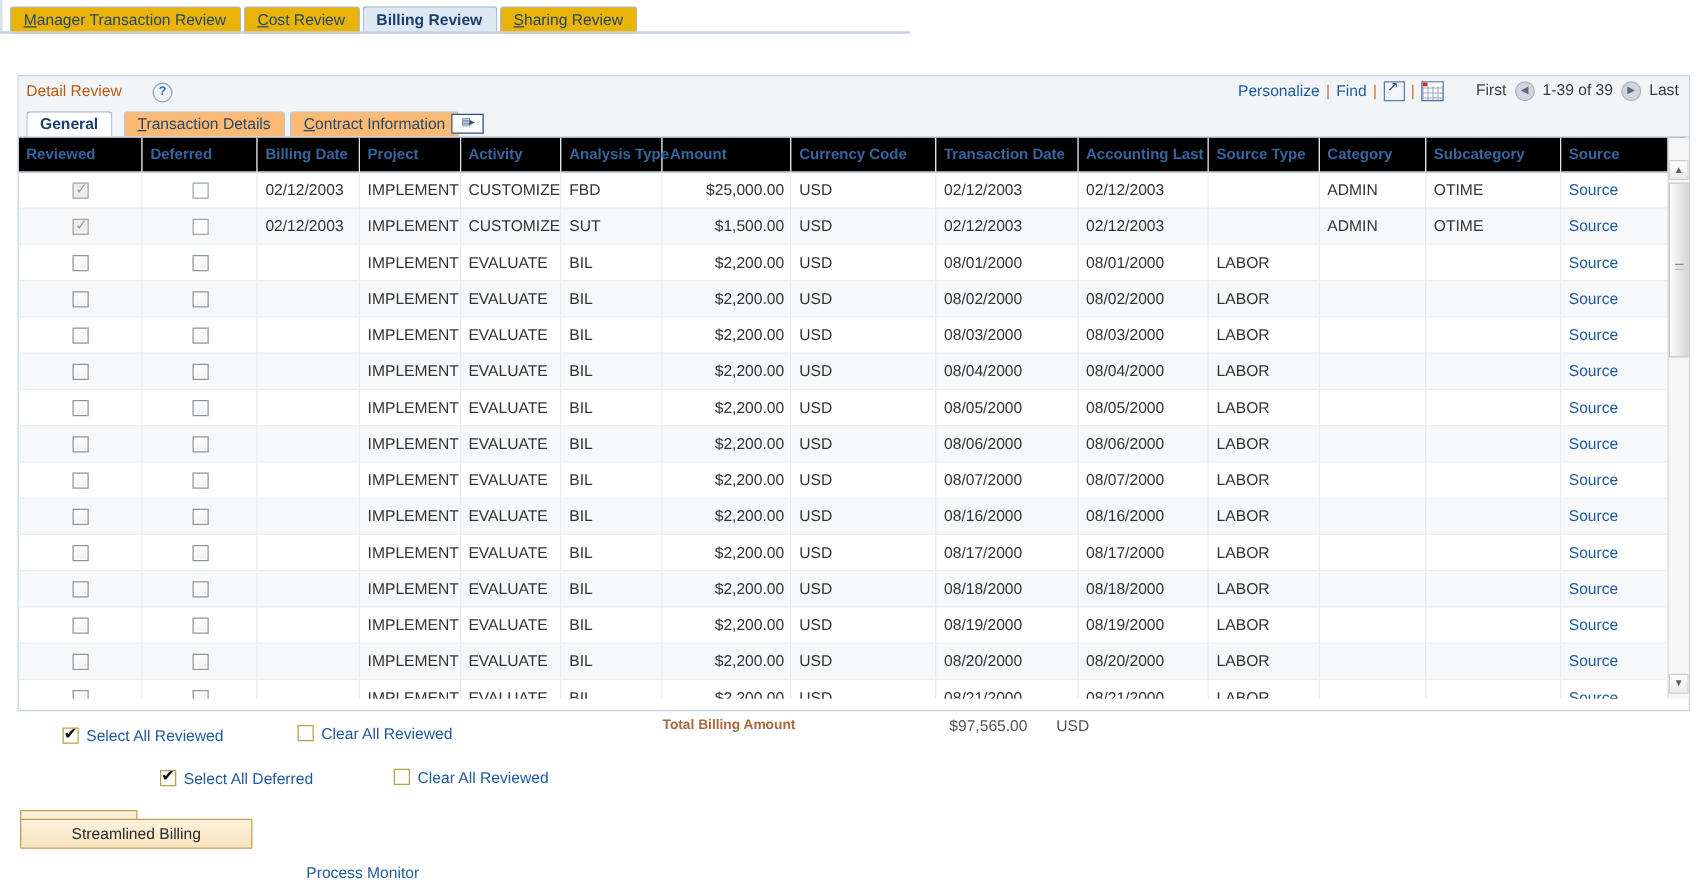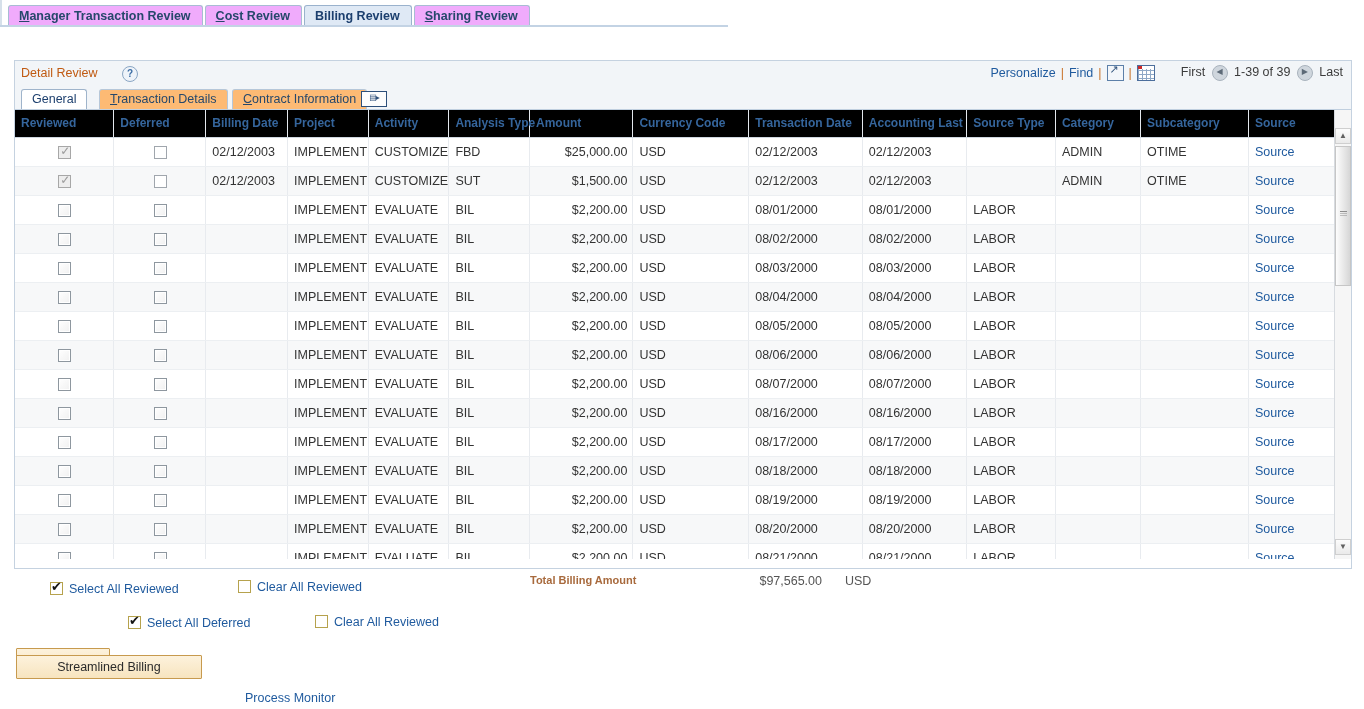--- a/index.html
+++ b/index.html
@@ -30,28 +30,27 @@
     height: 24px;
     display: flex;
     align-items: flex-end;
   }
   .ptab {
     height: 21px;
     line-height: 21px;
     padding: 0 11px 0 10px;
     font-size: 12.5px;
     color: #26486b;
-    background: #f0abfc;
+    background: #eab308;
     border: 1px solid #a8bcd3;
     border-bottom: none;
     border-radius: 3px 3px 0 0;
     margin-right: 2px;
     white-space: nowrap;
     cursor: pointer;
-    font-weight: bold;
   }
   .ptab u { text-decoration: underline; }
   .ptab.active {
     background: #dfe9f5;
     font-weight: bold;
     color: #1c3f6e;
     border-color: #9ab2cd;
   }
   .pagetabs .underline {
     position: absolute;
@@ -199,21 +198,21 @@
     border: 1px solid #b6c7d9;
     border-bottom: none;
     border-radius: 3px 3px 0 0;
     background: #fdba74;
     padding: 0 10px;
     white-space: nowrap;
     cursor: pointer;
   }
   .itab.active {
     background: #ffffff;
-    font-weight: normal;
+    font-weight: bold;
     color: #1c3f6e;
     border-color: #9fb4cb;
   }
   .itab u { text-decoration: underline; }
   .tabexpand {
     position: absolute;
     top: 4px;
     width: 24px; height: 14px;
     border: 1px solid #2d4f7a;
     background: #fdfdfd;

